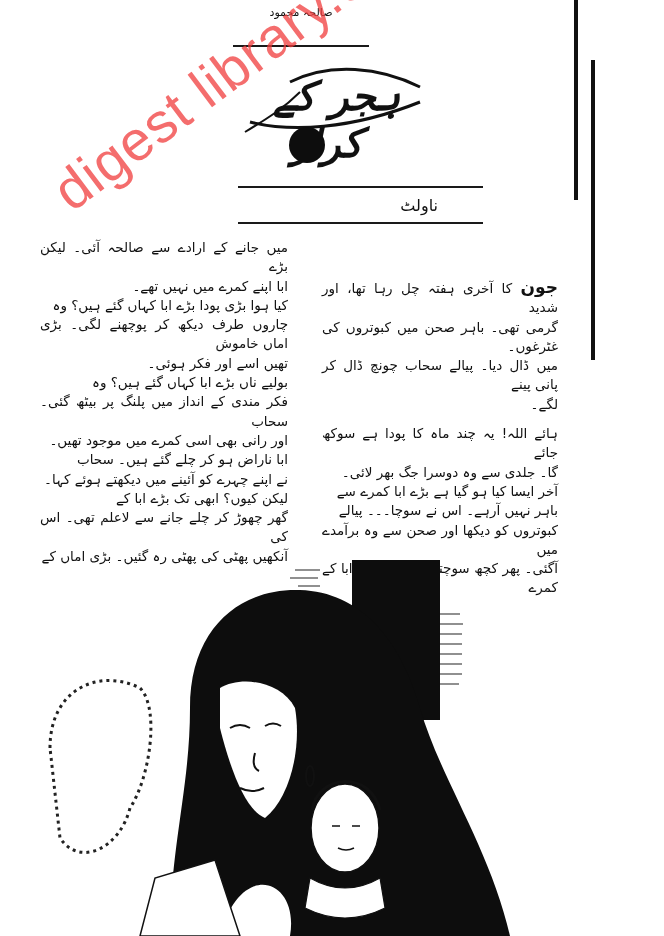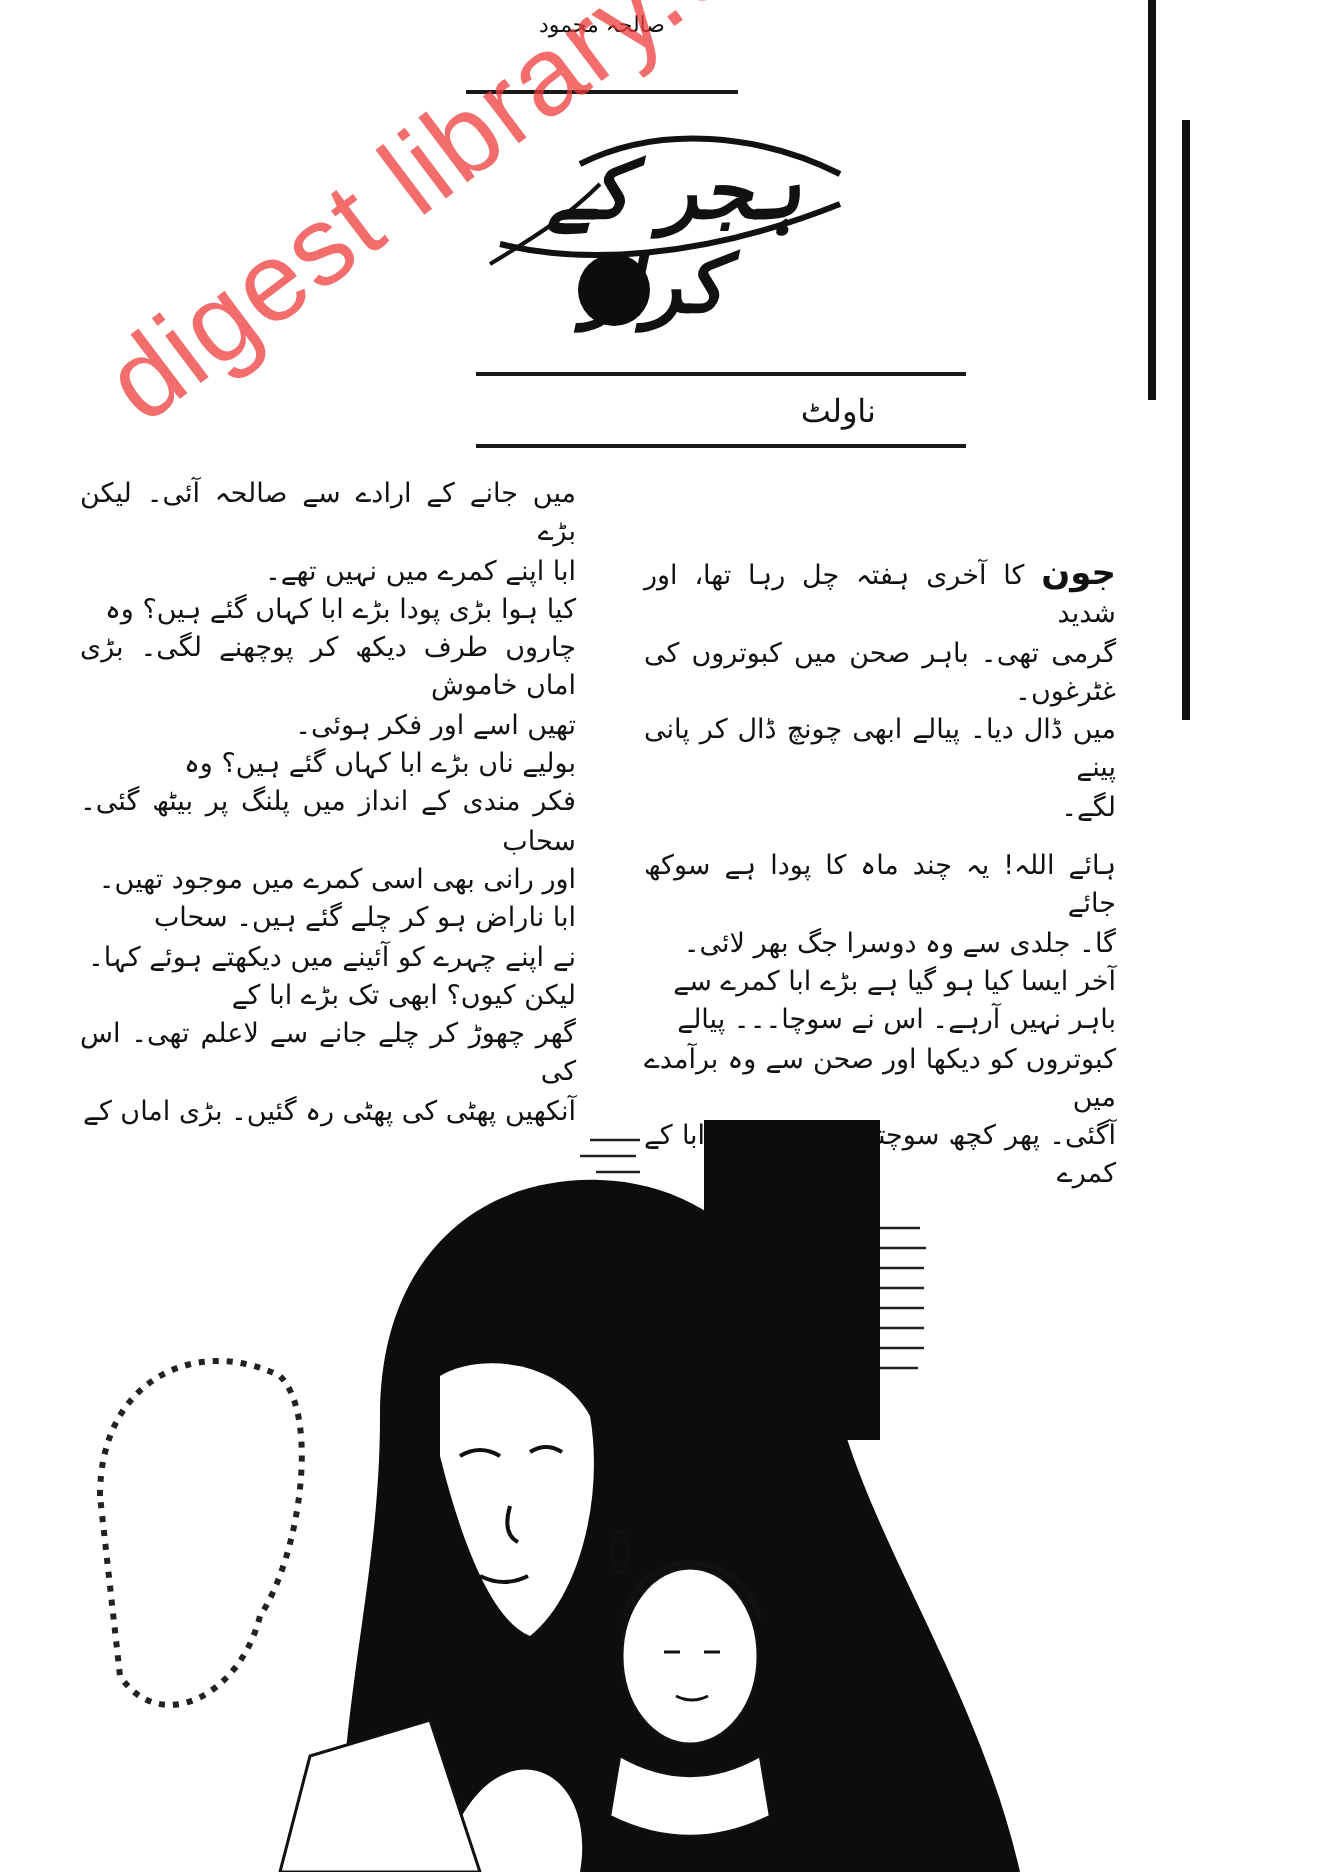--- a/index.html
+++ b/index.html
@@ -46,21 +46,21 @@
 </div>
 <div class="dot"></div>
 
 <div class="rule" style="left:238px; top:186px; width:245px;"></div>
 <div class="genre">ناولٹ</div>
 <div class="rule" style="left:238px; top:222px; width:245px;"></div>
 
 <div class="col col-right">
   <p><span class="lead">جون</span> <span>کا آخری ہفتہ چل رہا تھا، اور شدید</span></p>
   <p>گرمی تھی۔ باہر صحن میں کبوتروں کی غٹرغوں۔</p>
-  <p>میں ڈال دیا۔ پیالے ابھی چونچ ڈال کر پانی پینے</p>
+  <p>میں ڈال دیا۔ پیالے سحاب چونچ ڈال کر پانی پینے</p>
   <p>لگے۔</p>
   <p style="margin-top:10px;">ہائے اللہ! یہ چند ماہ کا پودا ہے سوکھ جائے</p>
   <p>گا۔ جلدی سے وہ دوسرا جگ بھر لائی۔</p>
   <p>آخر ایسا کیا ہو گیا ہے بڑے ابا کمرے سے</p>
   <p>باہر نہیں آرہے۔ اس نے سوچا۔۔۔ پیالے</p>
   <p>کبوتروں کو دیکھا اور صحن سے وہ برآمدے میں</p>
   <p>آگئی۔ پھر کچھ سوچتے ہوئے وہ بڑے ابا کے کمرے</p>
 </div>
 
 <div class="col col-left">

